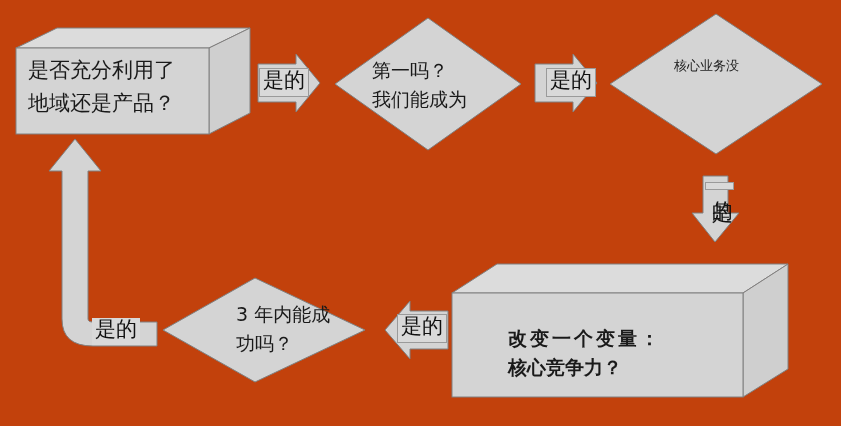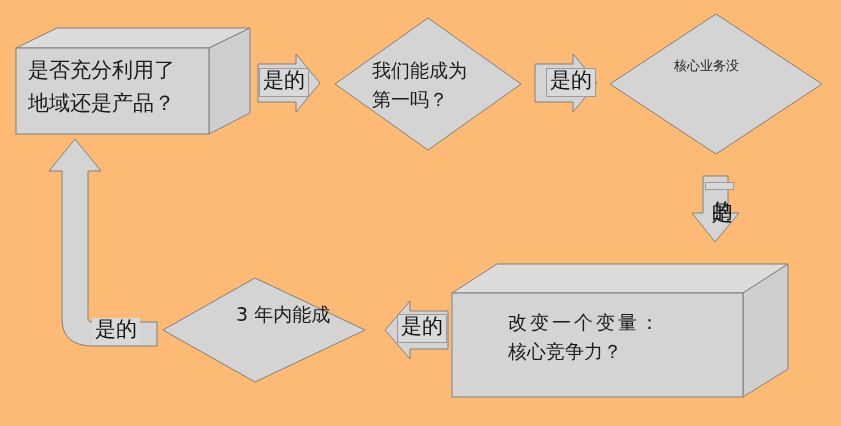--- a/index.html
+++ b/index.html
@@ -7,21 +7,21 @@
     padding: 0;
     background: #ffffff;
   }
   body {
     font-family: "DejaVu Sans", "Liberation Sans", sans-serif;
   }
   #canvas {
     position: relative;
     width: 841px;
     height: 426px;
-    background: #fdba74;
+    background: #c2410c;
     overflow: hidden;
   }
   #canvas svg.layer {
     position: absolute;
     left: 0;
     top: 0;
     width: 841px;
     height: 426px;
   }
   .node-text {
@@ -124,35 +124,36 @@
                Z" fill="#d4d4d4" stroke="#808080" stroke-width="1" stroke-linejoin="round"></path>
     </g>
   </svg>
 
   <div class="node-text" style="left:28px; top:54px; font-size:21px;">
     <span class="ln">是否充分利用了</span>
     <span class="ln">地域还是产品？</span>
   </div>
 
   <div class="node-text" style="left:372px; top:56px; font-size:19px;">
+    <span class="ln">第一吗？</span>
     <span class="ln">我们能成为</span>
-    <span class="ln">第一吗？</span>
   </div>
 
   <div class="node-text" style="left:674px; top:56px; font-size:13px;">
     <span class="ln">核心业务没</span>
   </div>
 
-  <div class="node-text" style="left:508px; top:308px; font-size:19px;">
+  <div class="node-text" style="left:508px; top:324px; font-size:19px;font-weight:bold;">
     <span class="ln spaced">改变一个变量：</span>
     <span class="ln">核心竞争力？</span>
   </div>
 
   <div class="node-text" style="left:192px; top:300px; font-size:19px;margin-left:44px;">
     <span class="ln">3 年内能成</span>
+    <span class="ln">功吗？</span>
   </div>
 
   <div class="edge-label" style="left:259px; top:68px;">是的</div>
 
   <div class="edge-label" style="left:546px; top:68px;">是的</div>
 
   <div class="edge-label vertical" style="left:705px; top:182px;">是的</div>
 
   <div class="edge-label" style="left:397px; top:314px;">是的</div>
 

